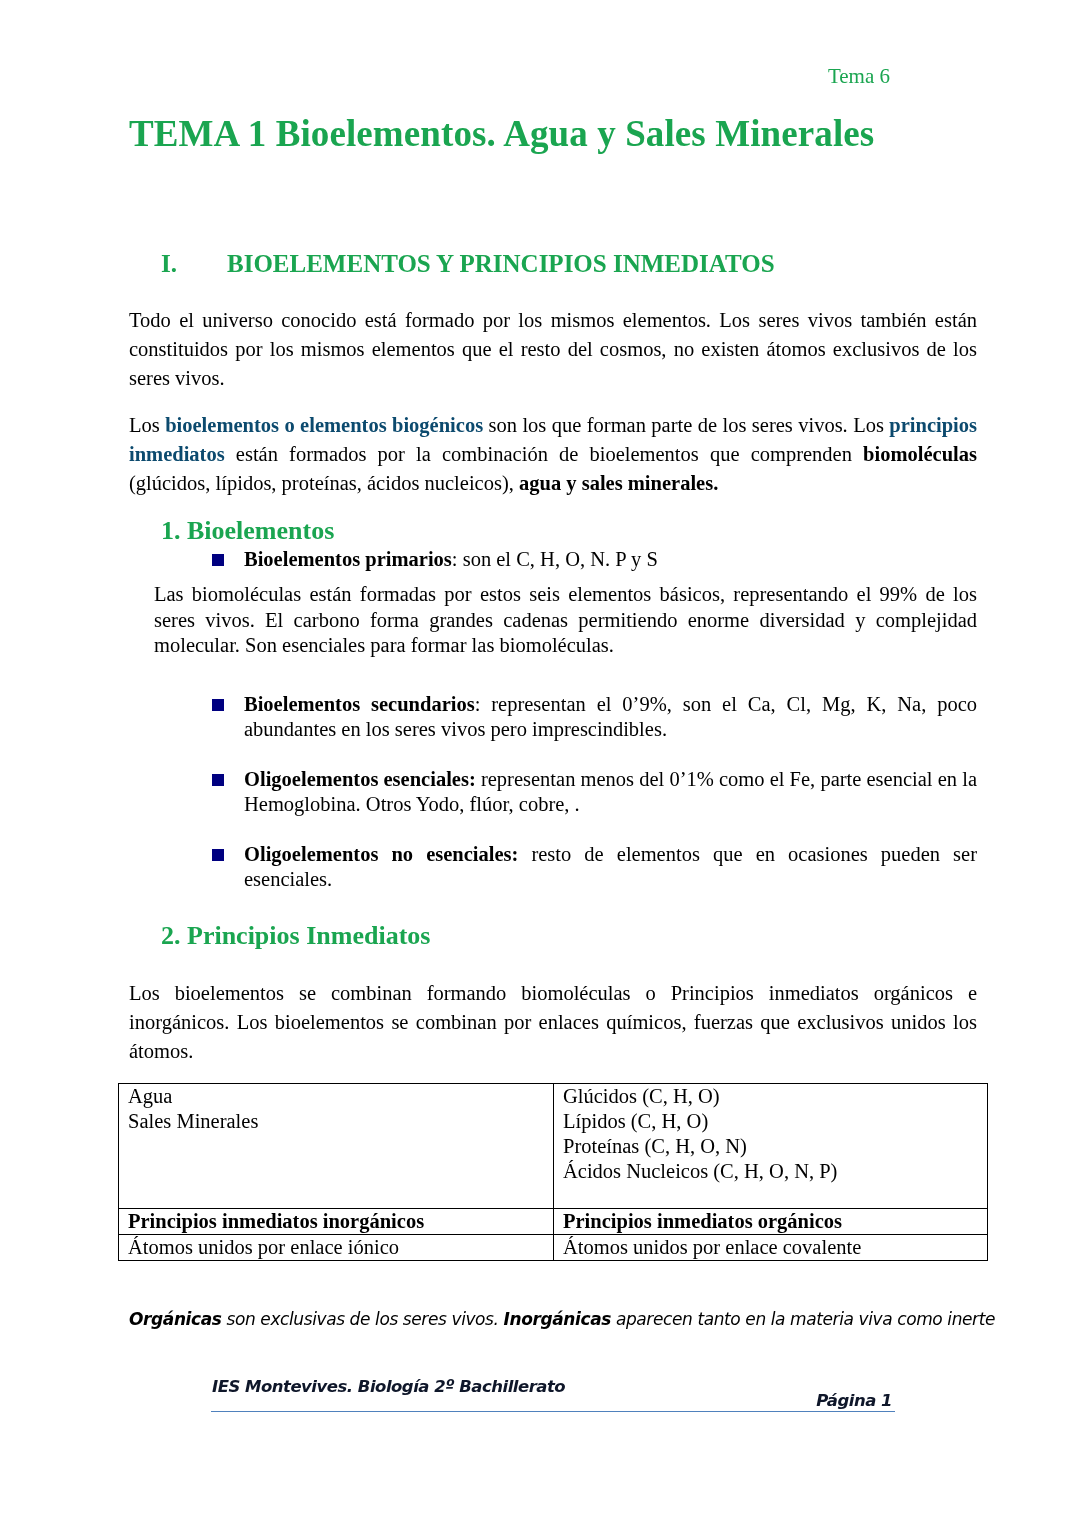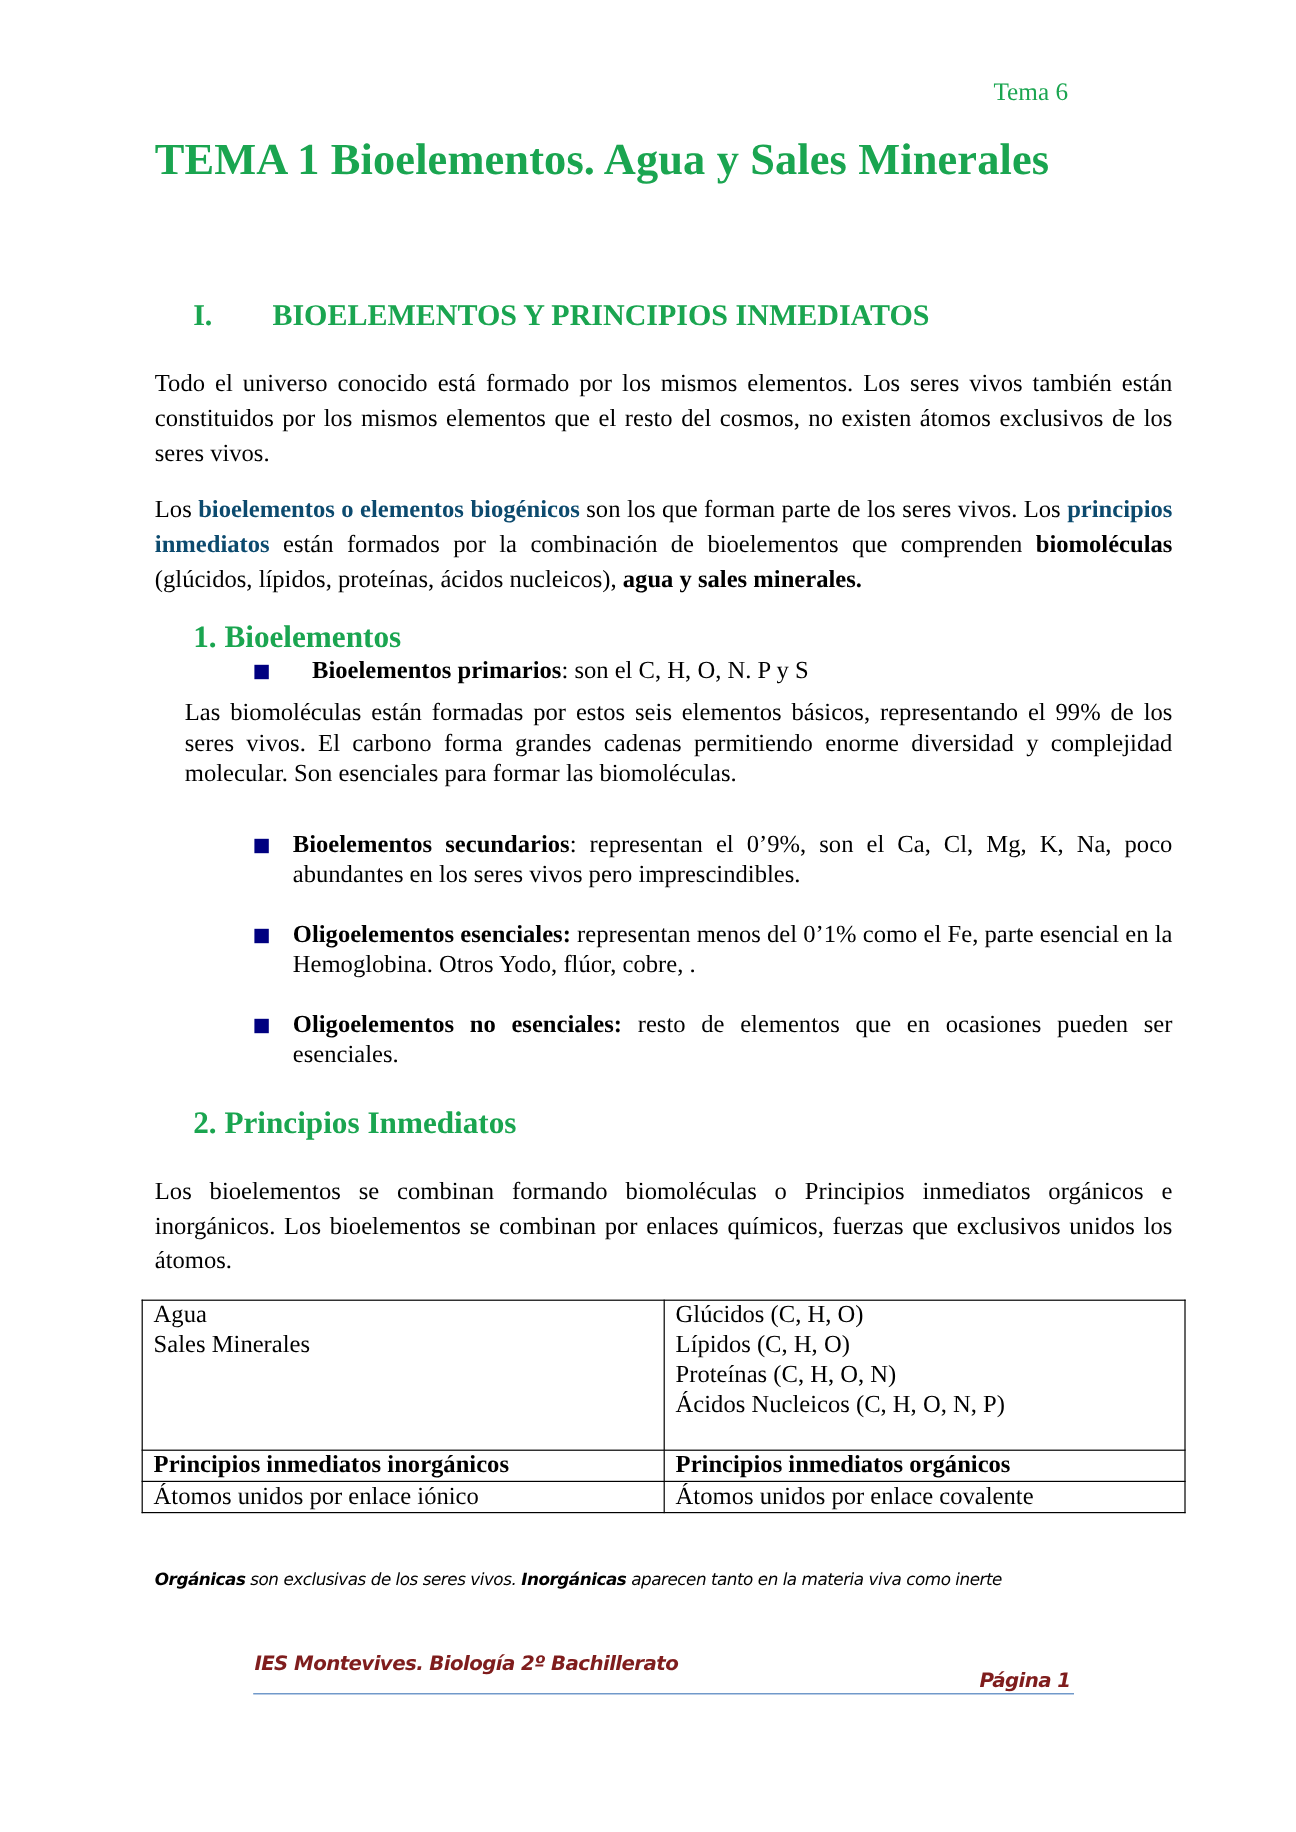--- a/index.html
+++ b/index.html
@@ -15,33 +15,33 @@
   .sec1 .num { display: inline-block; width: 66px; }
   .para { left: 129px; width: 848px; font-size: 20.5px; line-height: 29px; text-align: justify; text-align-last: left; }
   .p1 { top: 306px; }
   .p2 { top: 411px; }
   .sub { font-size: 26px; font-weight: bold; }
   .sub1 { left: 161px; top: 516px; }
   .sub2 { left: 161px; top: 921px; text-align: center; }
   .bullet { left: 212px; font-size: 20.5px; line-height: 25px; width: 765px; text-align: justify; }
   .bullet .sq { position: absolute; left: 0; top: 7px; width: 12px; height: 12px; background: #000080; }
   .bullet .txt { margin-left: 32px; display: block; }
-  .b1 { top: 547px; padding-left: 16px; }
+  .b1 { top: 547px; }
   .b2 { top: 692px; }
   .b3 { top: 767px; }
   .b4 { top: 842px; }
   .pbio { left: 154px; top: 582px; width: 823px; font-size: 20.5px; line-height: 25.5px; text-align: justify; }
   .p3 { top: 979px; }
   table.pi { position: absolute; left: 118px; top: 1083px; width: 870px; border-collapse: collapse; font-size: 20.5px; }
   table.pi td, table.pi th { border: 1.5px solid #000; padding: 0 9px; vertical-align: top; text-align: left; line-height: 25px; }
   table.pi th { font-weight: bold; height: 25px; }
   table.pi td.list { height: 124px; }
   table.pi td .line { display: block; }
-  .note { left: 129px; top: 1309px; font-family: "DejaVu Sans", "Liberation Sans", sans-serif; font-style: italic; font-size: 14px; letter-spacing: -0.4px; }
-  .footer { left: 212px; width: 683px; top: 1377px; font-family: "DejaVu Sans", "Liberation Sans", sans-serif; font-style: italic; font-weight: bold; font-size: 16.5px; color: #7f1d1d; letter-spacing: -0.5px; }
+  .note { left: 129px; top: 1309px; font-family: "DejaVu Sans", "Liberation Sans", sans-serif; font-style: italic; font-size: 17px; letter-spacing: -0.4px; }
+  .footer { left: 212px; width: 683px; top: 1377px; font-family: "DejaVu Sans", "Liberation Sans", sans-serif; font-style: italic; font-weight: bold; font-size: 16.5px; color: #0f172a; letter-spacing: -0.5px; }
   .footer .right { position: absolute; right: 3px; top: 14px; }
   .footer-rule { left: 211px; top: 1411px; width: 684px; height: 0; border-top: 1.5px solid #4f81bd; }
 </style>
 </head>
 <body>
 
 <div class="abs header-tema green">Tema 6</div>
 
 <div class="abs title green">TEMA 1 Bioelementos. Agua y Sales Minerales</div>
 

